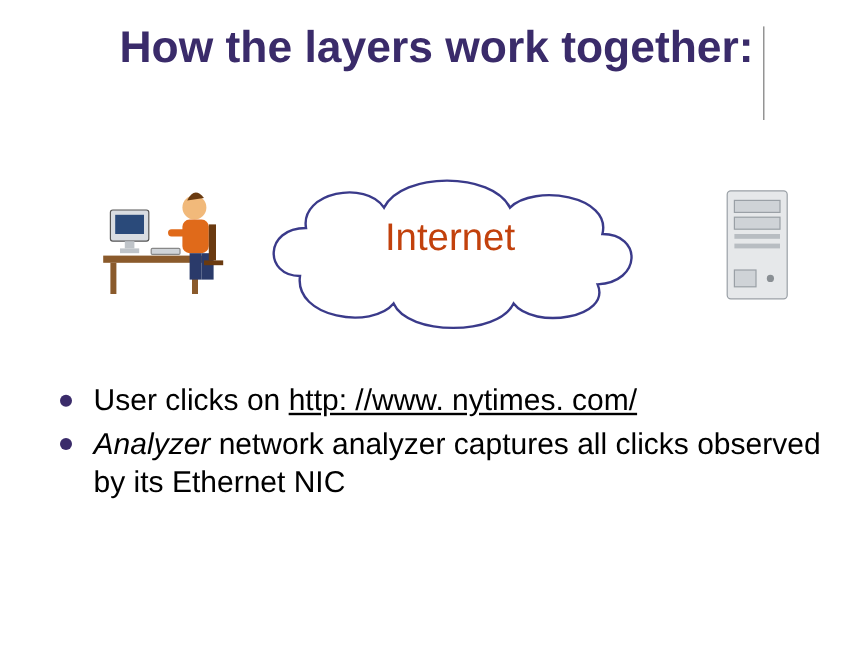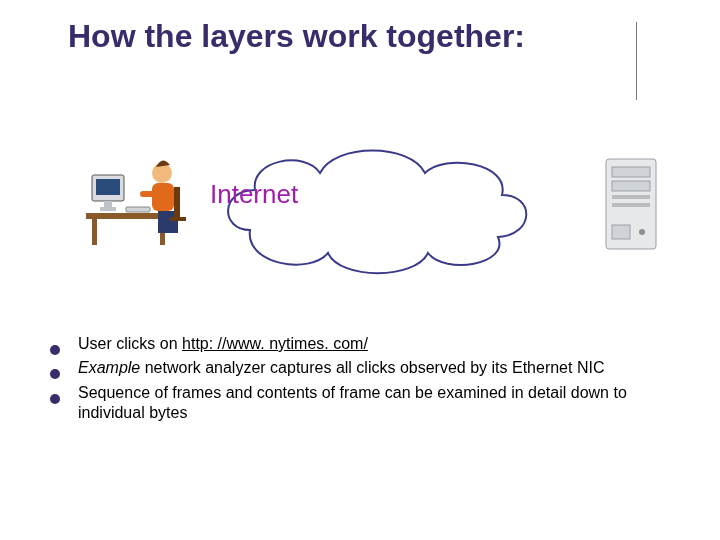--- a/index.html
+++ b/index.html
@@ -16,24 +16,25 @@
     position: relative;
     width: 720px;
     height: 540px;
     box-sizing: border-box;
   }
   .title {
     position: absolute;
     top: 18px;
     left: 68px;
     width: 560px;
-    font-size: 32px;
+    font-size: 37px;
     font-weight: bold;
     line-height: 1.18;
     color: #3a2b6a;
+    text-align: right;
   }
   .divider {
     position: absolute;
     top: 22px;
     left: 636px;
     width: 1px;
     height: 78px;
     background: #7a7a7a;
   }
   .diagram {
@@ -48,47 +49,47 @@
     top: 0;
     left: 130px;
     width: 330px;
     height: 150px;
   }
   .cloud-label {
     position: absolute;
     top: 44px;
     left: 0;
     width: 100%;
-    text-align: left;
-    font-size: 26px;
-    color: #a21caf;
+    text-align: center;
+    font-size: 32px;
+    color: #c2410c;
     z-index: 2;
   }
   .user-at-desk {
     position: absolute;
     left: 0;
     top: 10px;
     width: 110px;
     height: 110px;
     z-index: 1;
   }
   .server {
     position: absolute;
     right: -20px;
     top: 20px;
     width: 58px;
     height: 98px;
     z-index: 1;
   }
   .bullets {
     position: absolute;
-    top: 334px;
+    top: 318px;
     left: 44px;
     width: 640px;
-    font-size: 16px;
+    font-size: 25px;
     line-height: 1.28;
   }
   .bullets ul {
     list-style: none;
     padding: 0;
     margin: 0;
   }
   .bullets li {
     position: relative;
     padding-left: 34px;
@@ -178,21 +179,18 @@
     </div>
 
   </div>
 
   <div class="bullets">
     <ul>
       <li>
         <span>User clicks on </span><span class="link">http: //www. nytimes. com/</span>
       </li>
       <li>
-        <span class="ital">Example</span><span> network analyzer captures all clicks observed by its Ethernet NIC</span>
-      </li>
-      <li>
-        <span>Sequence of frames and contents of frame can be examined in detail down to individual bytes</span>
+        <span class="ital">Analyzer</span><span> network analyzer captures all clicks observed by its Ethernet NIC</span>
       </li>
     </ul>
   </div>
 
 </div>
 
 </body></html>

